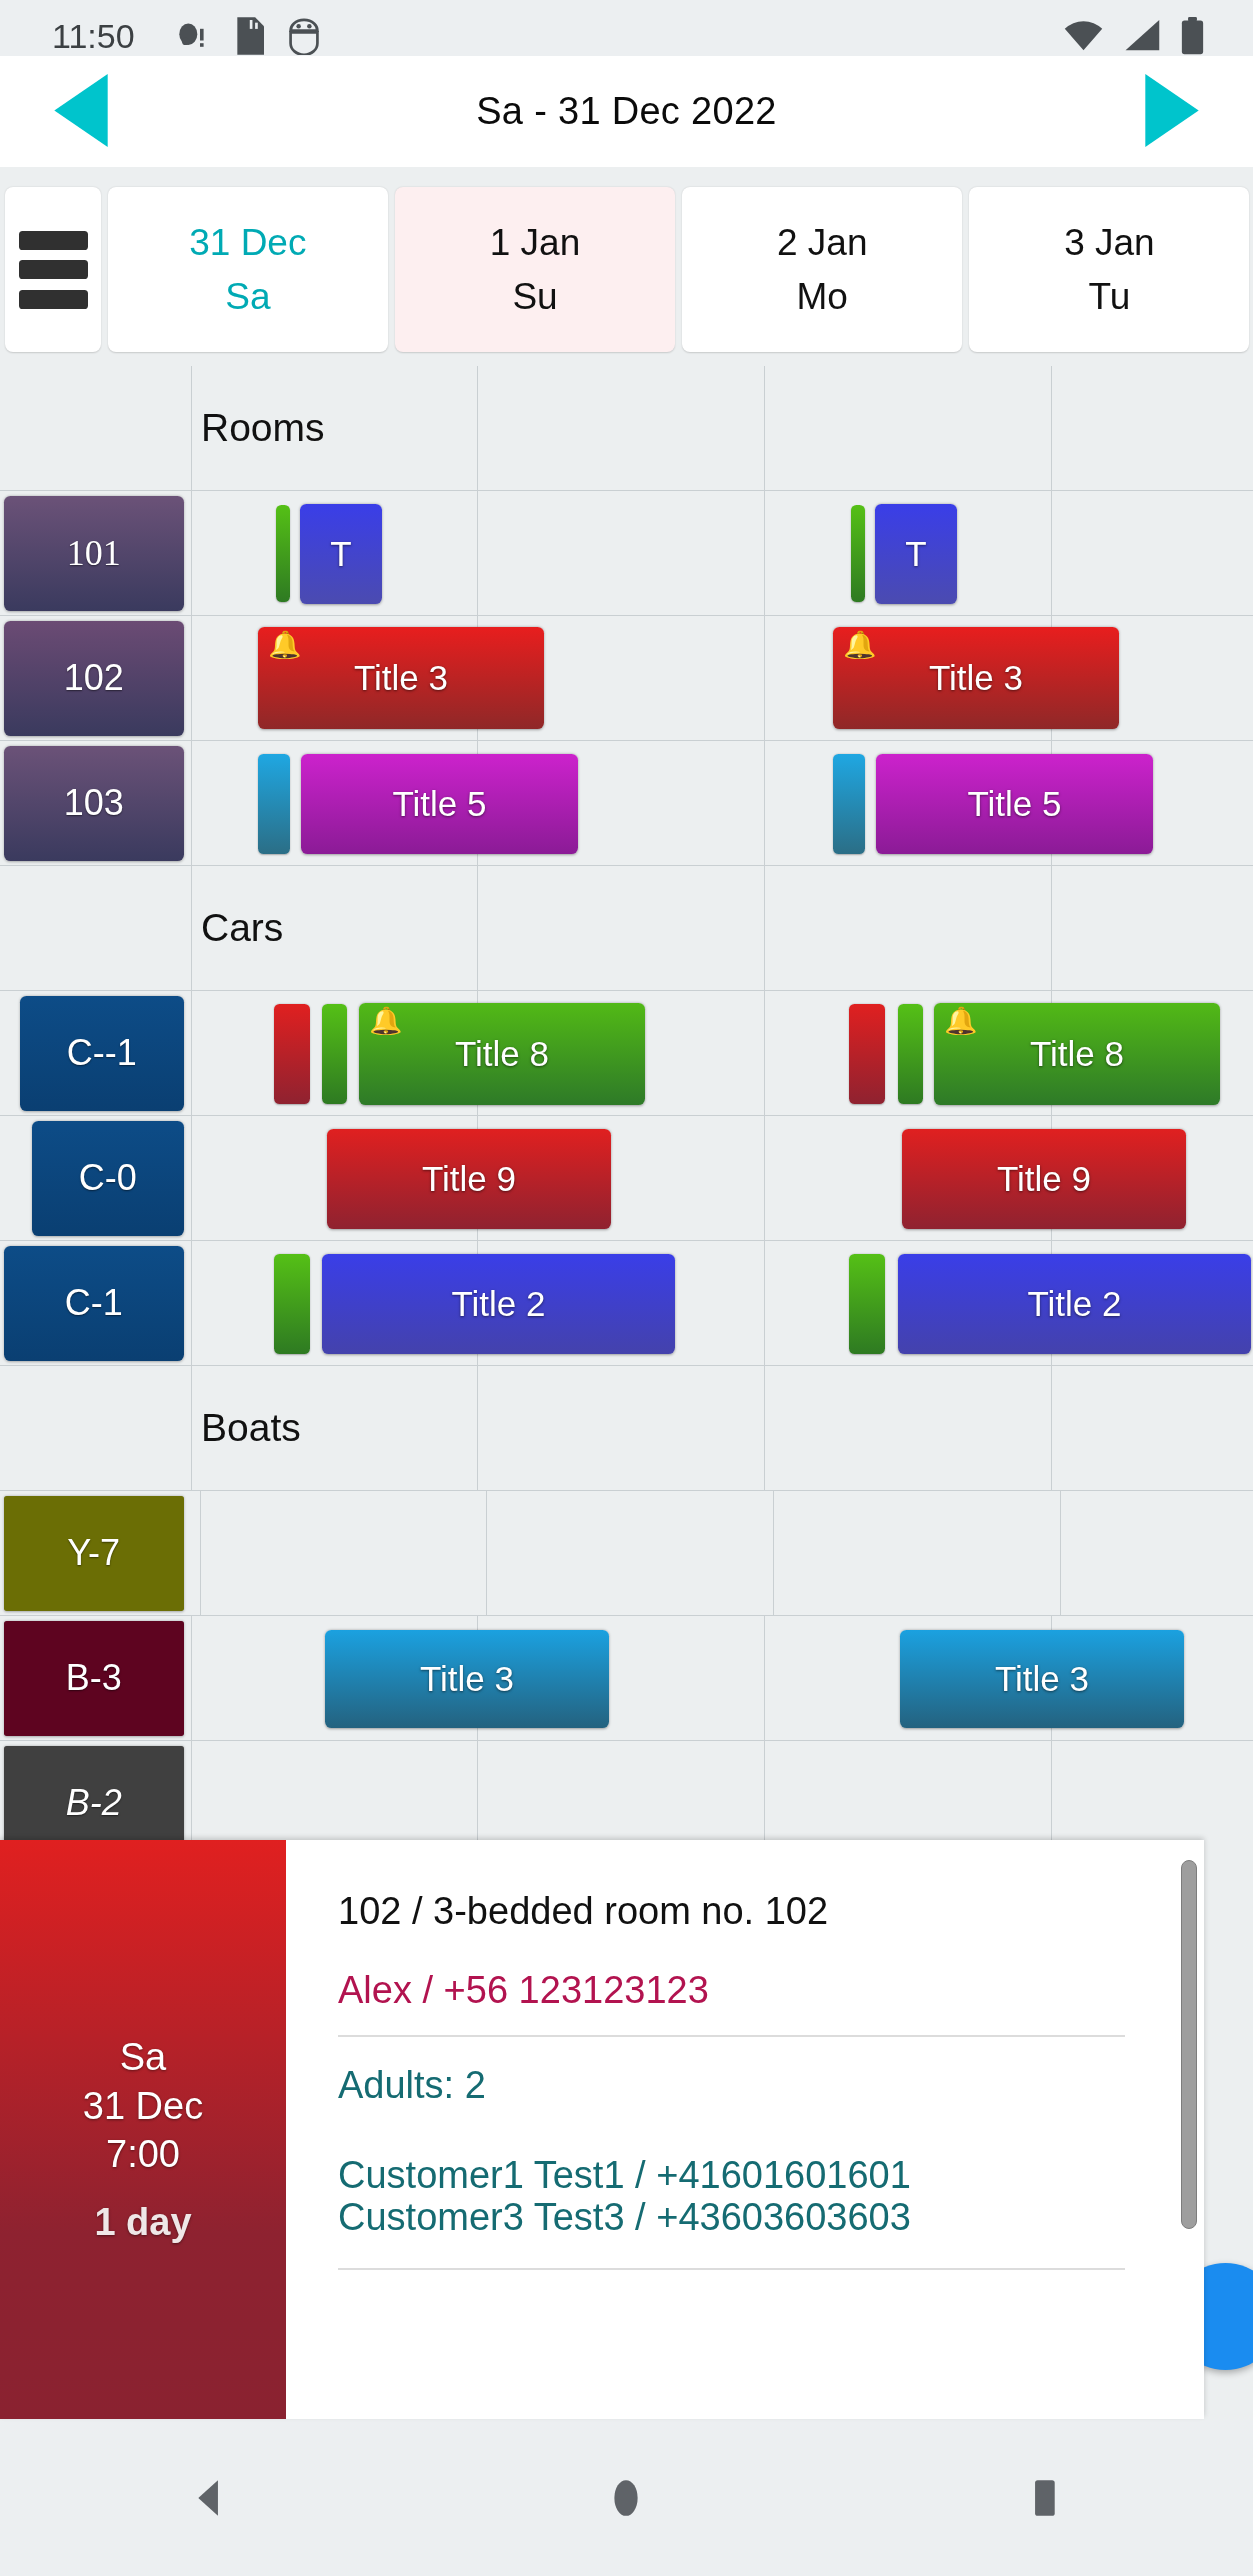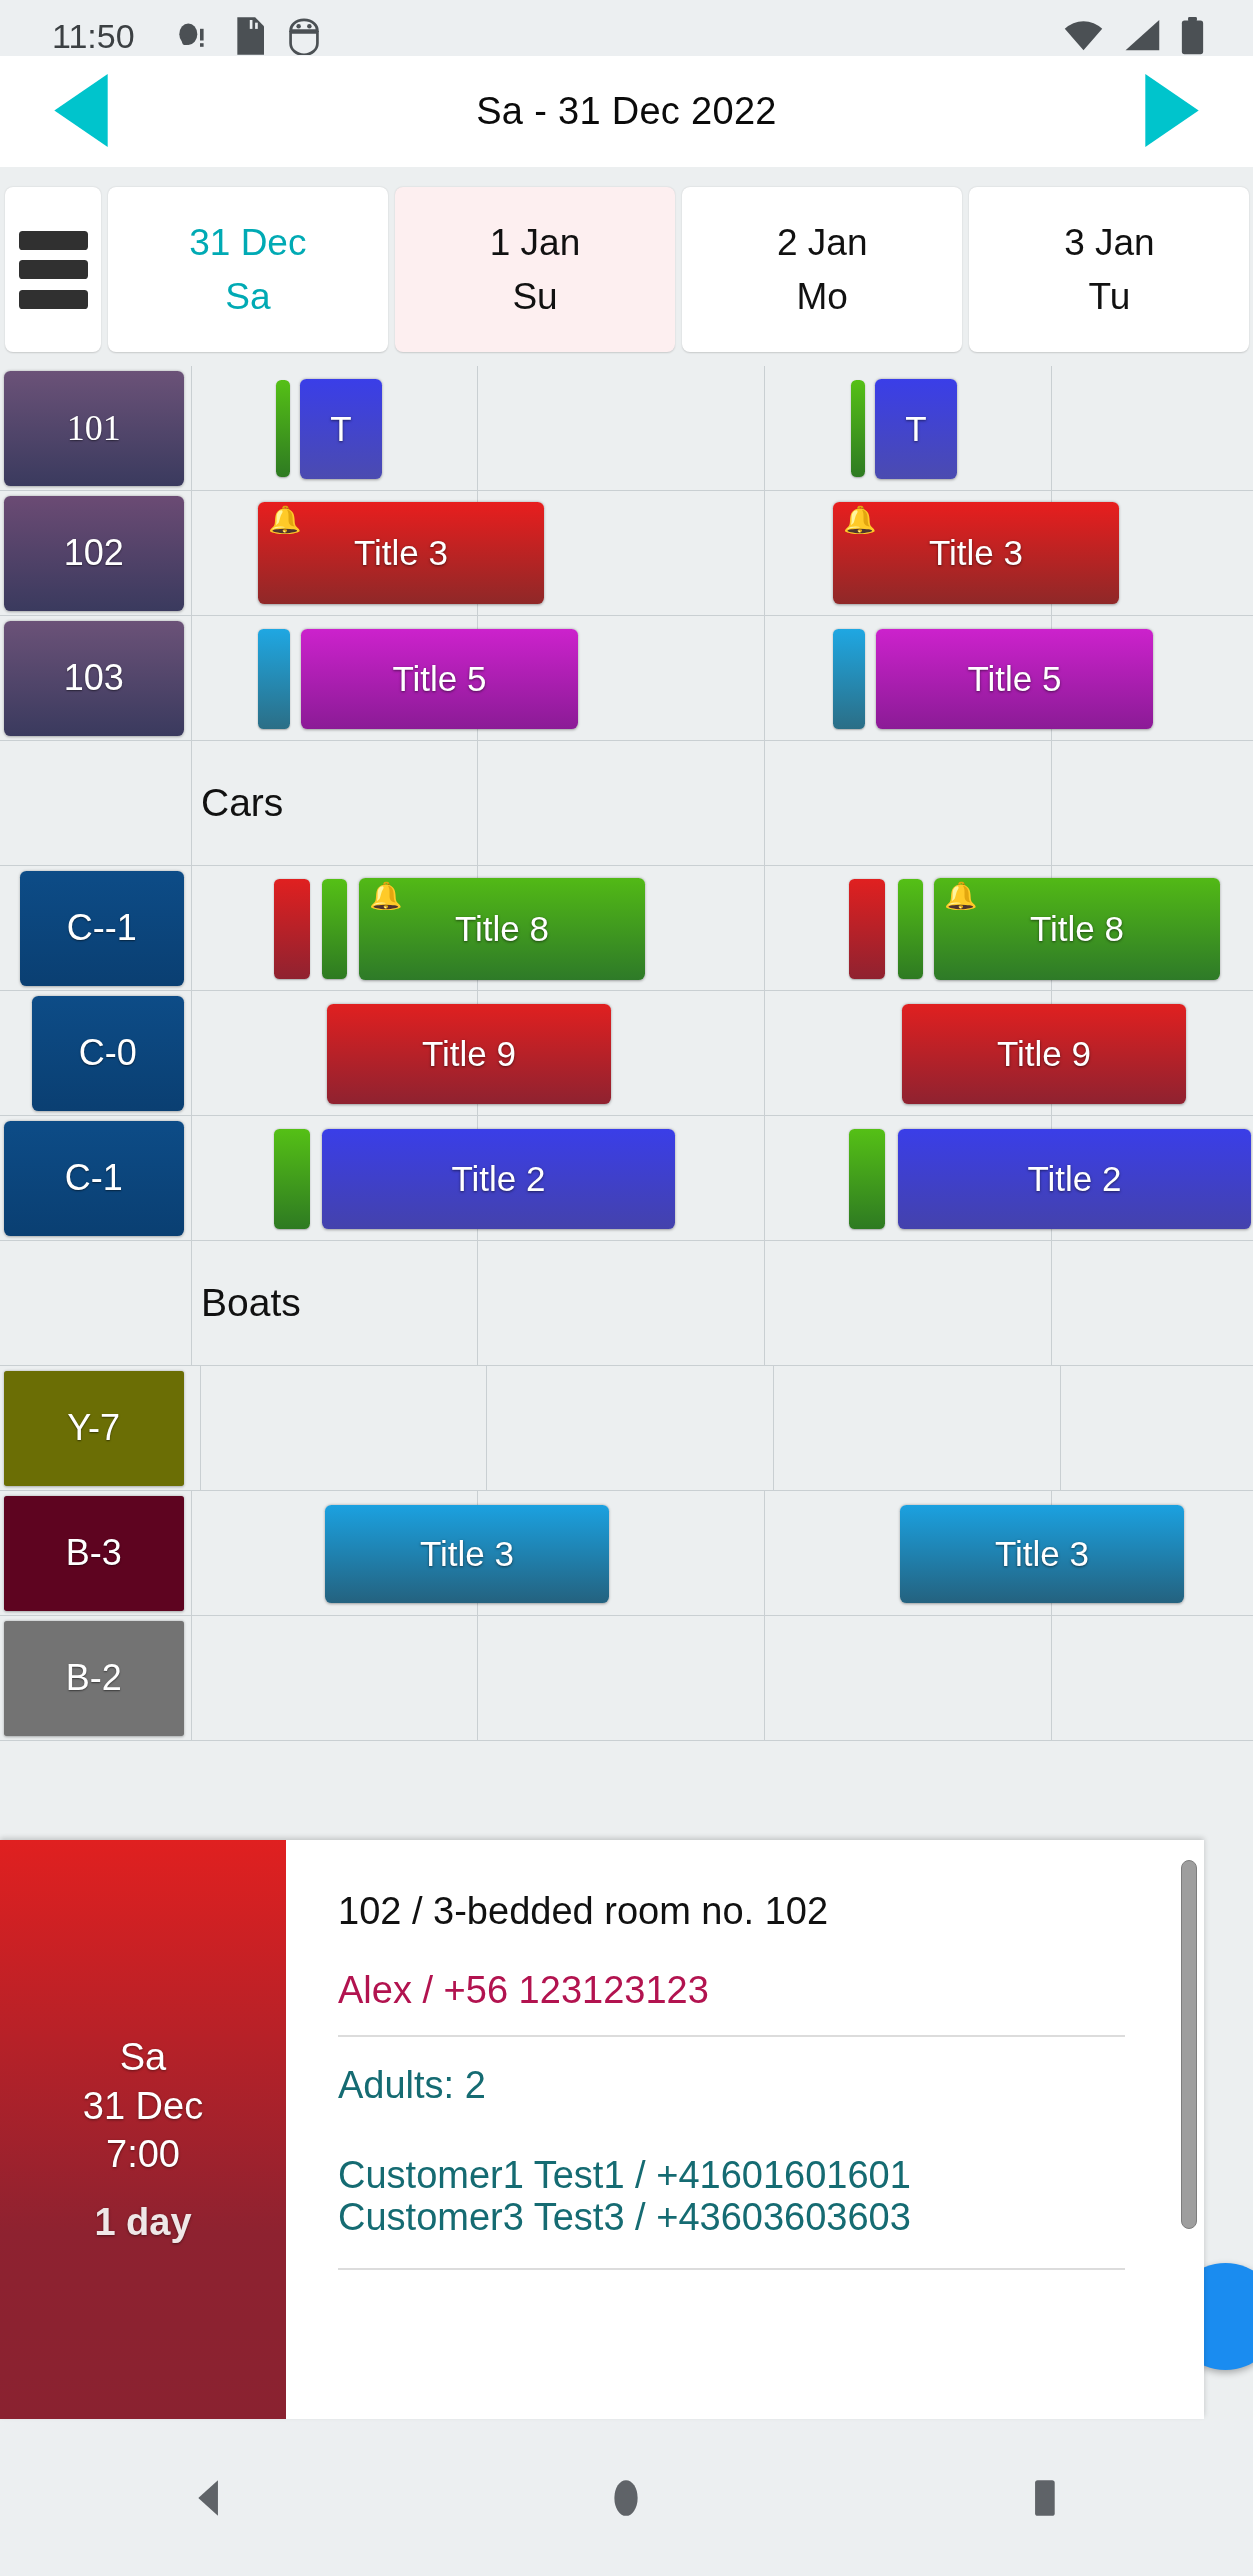--- a/index.html
+++ b/index.html
@@ -216,20 +216,30 @@
     <div class="d2">Mo</div>
   </div>
   <div class="day-card">
     <div class="d1">3 Jan</div>
     <div class="d2">Tu</div>
   </div>
 </div>
 
 <div class="schedule">
 
+  <div class="sched-row group row-sep" style="height:125px;">
+    <div class="label-cell"></div>
+    <div class="grid-cells">
+      <div class="gcell"></div>
+      <div class="gcell"></div>
+      <div class="gcell"></div>
+      <div class="gcell"></div>
+    </div>
+    <div class="group-title">Rooms</div>
+  </div>
 
   <div class="sched-row row-sep" style="height:125px;">
     <div class="label-cell">
       <div class="res-chip" style="background:linear-gradient(180deg,#6b5278 0%,#3a3a5e 100%);font-family:Liberation Serif, serif;">101</div>
     </div>
     <div class="grid-cells">
       <div class="gcell"></div>
       <div class="gcell"></div>
       <div class="gcell"></div>
       <div class="gcell"></div>
@@ -393,21 +403,21 @@
         <span>Title 3</span>
       </div>
       <div class="ev" style="left:709px;top:14.3px;width:284px;height:98px;background:linear-gradient(180deg,#1ba1e0 0%,#24627f 100%);">
         <span>Title 3</span>
       </div>
     </div>
   </div>
 
   <div class="sched-row row-sep" style="height:125px;">
     <div class="label-cell">
-      <div class="res-chip" style="background:#737373;border-radius:2.7px;">B-2</div>
+      <div class="res-chip" style="background:#404040;border-radius:2.7px;font-style:italic;">B-2</div>
     </div>
     <div class="grid-cells">
       <div class="gcell"></div>
       <div class="gcell"></div>
       <div class="gcell"></div>
       <div class="gcell"></div>
     </div>
   </div>
 
 </div>

